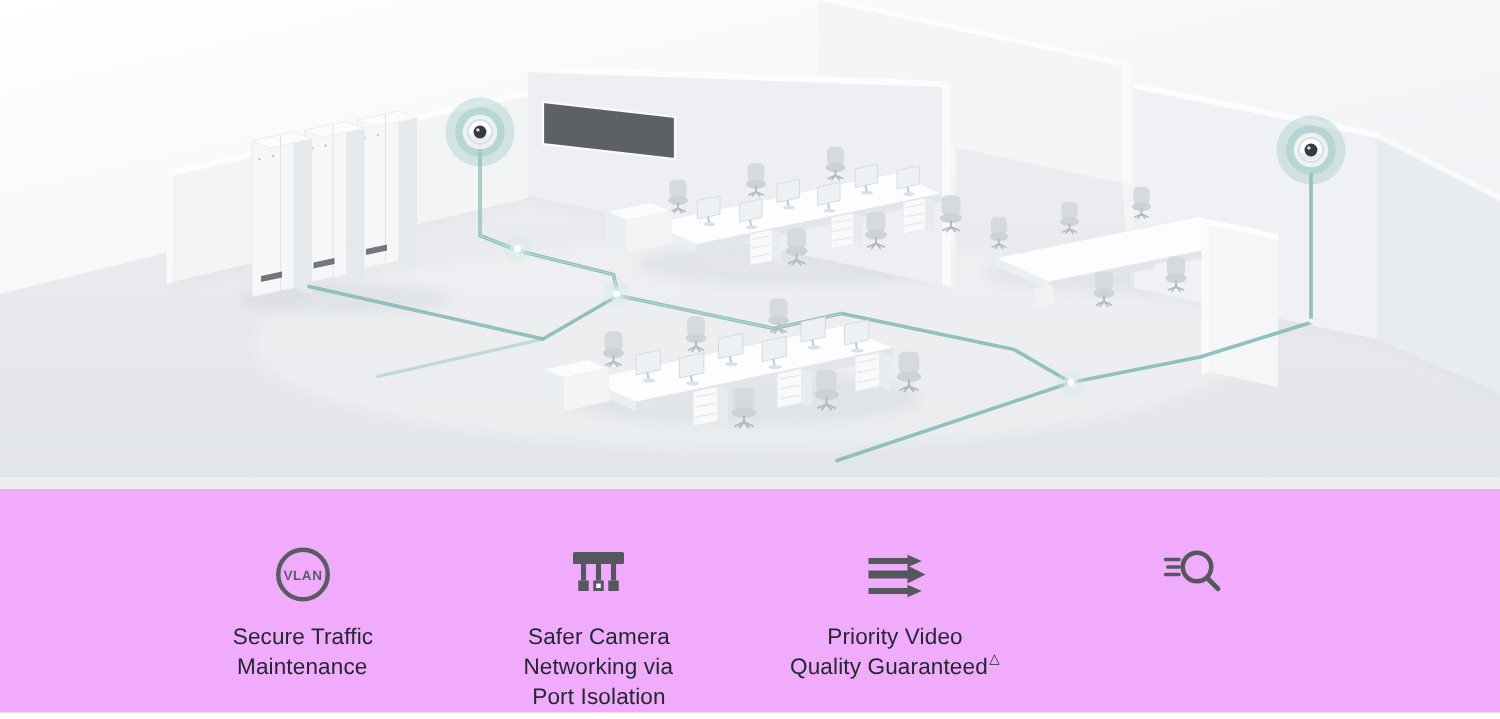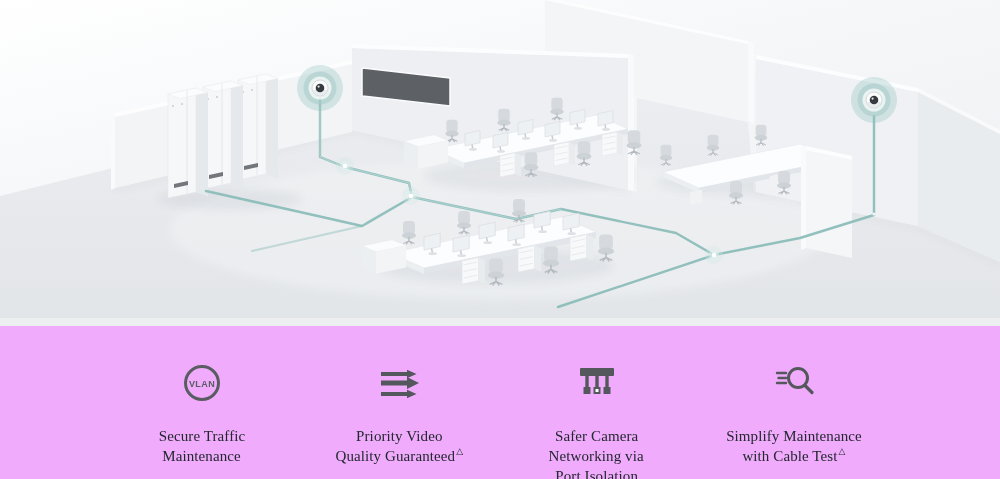--- a/index.html
+++ b/index.html
@@ -2,21 +2,21 @@
 <html><head>
 <meta charset="utf-8">
 <style>
   html,body{margin:0;padding:0;background:#ffffff;}
   body{width:1000px;height:479px;overflow:hidden;font-family:"Liberation Sans",sans-serif;}
   .scene{width:1000px;height:326px;position:relative;}
   .scene svg{display:block;}
   .features{box-sizing:border-box;width:1000px;padding:34px 116px 0 112px;display:flex;justify-content:space-between;background:#f0abfc;}
   .feature{width:180px;text-align:center;}
   .icon-wrap{height:46px;display:flex;align-items:center;justify-content:center;}
-  .label{margin-top:20px;font-size:15px;line-height:20px;color:#23282e;letter-spacing:0.1px;font-family:Liberation Serif, serif;}
+  .label{margin-top:9px;font-size:15px;line-height:20px;color:#23282e;letter-spacing:0.1px;}
   .label .l{display:block;}
   .label sup{font-size:9px;line-height:0;position:relative;top:-1px;margin-left:1px;}
 </style>
 </head>
 <body>
 
 <div class="scene">
 <svg width="1000" height="326" viewBox="0 0 1000 326">
   <defs>
     <linearGradient id="bgGrad" x1="0" y1="0" x2="0.7" y2="1">
@@ -231,60 +231,55 @@
     </div>
     <div class="label">
       <div class="l">Secure Traffic</div>
       <div class="l"><span>Maintenance</span><sup></sup></div>
       <div class="l"></div>
     </div>
   </div>
 
   <div class="feature">
     <div class="icon-wrap">
-      <svg width="46" height="44" viewBox="0 0 46 44" fill="#54585c">
-        <path d="M5,11 h26 v-2.2 l9.5,4.2 -9.5,4.2 v-2.2 h-26 z" stroke="none"></path>
-        <path d="M5,19.4 h26 v-3.4 l12,6 -12,6 v-3.4 h-26 z" stroke="none"></path>
-        <path d="M5,31 h26 v-2.2 l9.5,4.2 -9.5,4.2 v-2.2 h-26 z" stroke="none"></path>
-      </svg>
-    </div>
-    <div class="label">
-      <div class="l">Priority Video</div>
-      <div class="l"><span>Quality Guaranteed</span><sup>△</sup></div>
-      <div class="l"></div>
-    </div>
-  </div>
-
-  <div class="feature">
-    <div class="icon-wrap">
       <svg width="44" height="44" viewBox="0 0 44 44">
         <rect x="5" y="7" width="34" height="8" rx="1" fill="#54585c"></rect>
         <rect x="10.3" y="15" width="3.4" height="11" fill="#54585c"></rect>
         <rect x="20.3" y="15" width="3.4" height="11" fill="#54585c"></rect>
         <rect x="30.3" y="15" width="3.4" height="11" fill="#54585c"></rect>
         <rect x="8.5" y="26" width="7" height="7" fill="#54585c"></rect>
         <rect x="19.5" y="27" width="5" height="5" fill="#ffffff" stroke="#54585c" stroke-width="2"></rect>
         <rect x="28.5" y="26" width="7" height="7" fill="#54585c"></rect>
       </svg>
     </div>
     <div class="label">
       <div class="l">Safer Camera</div>
       <div class="l"><span>Networking via</span><sup></sup></div>
       <div class="l">Port Isolation</div>
     </div>
   </div>
 
   <div class="feature">
     <div class="icon-wrap">
+      <svg width="46" height="44" viewBox="0 0 46 44" fill="#54585c">
+        <path d="M5,11 h26 v-2.2 l9.5,4.2 -9.5,4.2 v-2.2 h-26 z" stroke="none"></path>
+        <path d="M5,19.4 h26 v-3.4 l12,6 -12,6 v-3.4 h-26 z" stroke="none"></path>
+        <path d="M5,31 h26 v-2.2 l9.5,4.2 -9.5,4.2 v-2.2 h-26 z" stroke="none"></path>
+      </svg>
+    </div>
+    <div class="label">
+      <div class="l">Priority Video</div>
+      <div class="l"><span>Quality Guaranteed</span><sup>△</sup></div>
+      <div class="l"></div>
+    </div>
+  </div>
+
+  <div class="feature">
+    <div class="icon-wrap">
       <svg width="44" height="44" viewBox="0 0 44 44">
         <circle cx="26" cy="17" r="9.5" fill="none" stroke="#54585c" stroke-width="3"></circle>
         <path d="M33,24.5 L40,31.5" stroke="#54585c" stroke-width="3.2" stroke-linecap="round"></path>
         <path d="M5,12 h9 M6.5,17 h7.5 M5,22 h9" stroke="#54585c" stroke-width="2.4" stroke-linecap="round"></path>
       </svg>
     </div>
-    <div class="label">
-      <div class="l">Simplify Maintenance</div>
-      <div class="l"><span>with Cable Test</span><sup>△</sup></div>
-      <div class="l"></div>
-    </div>
   </div>
 
 </div>
 
 </body></html>

